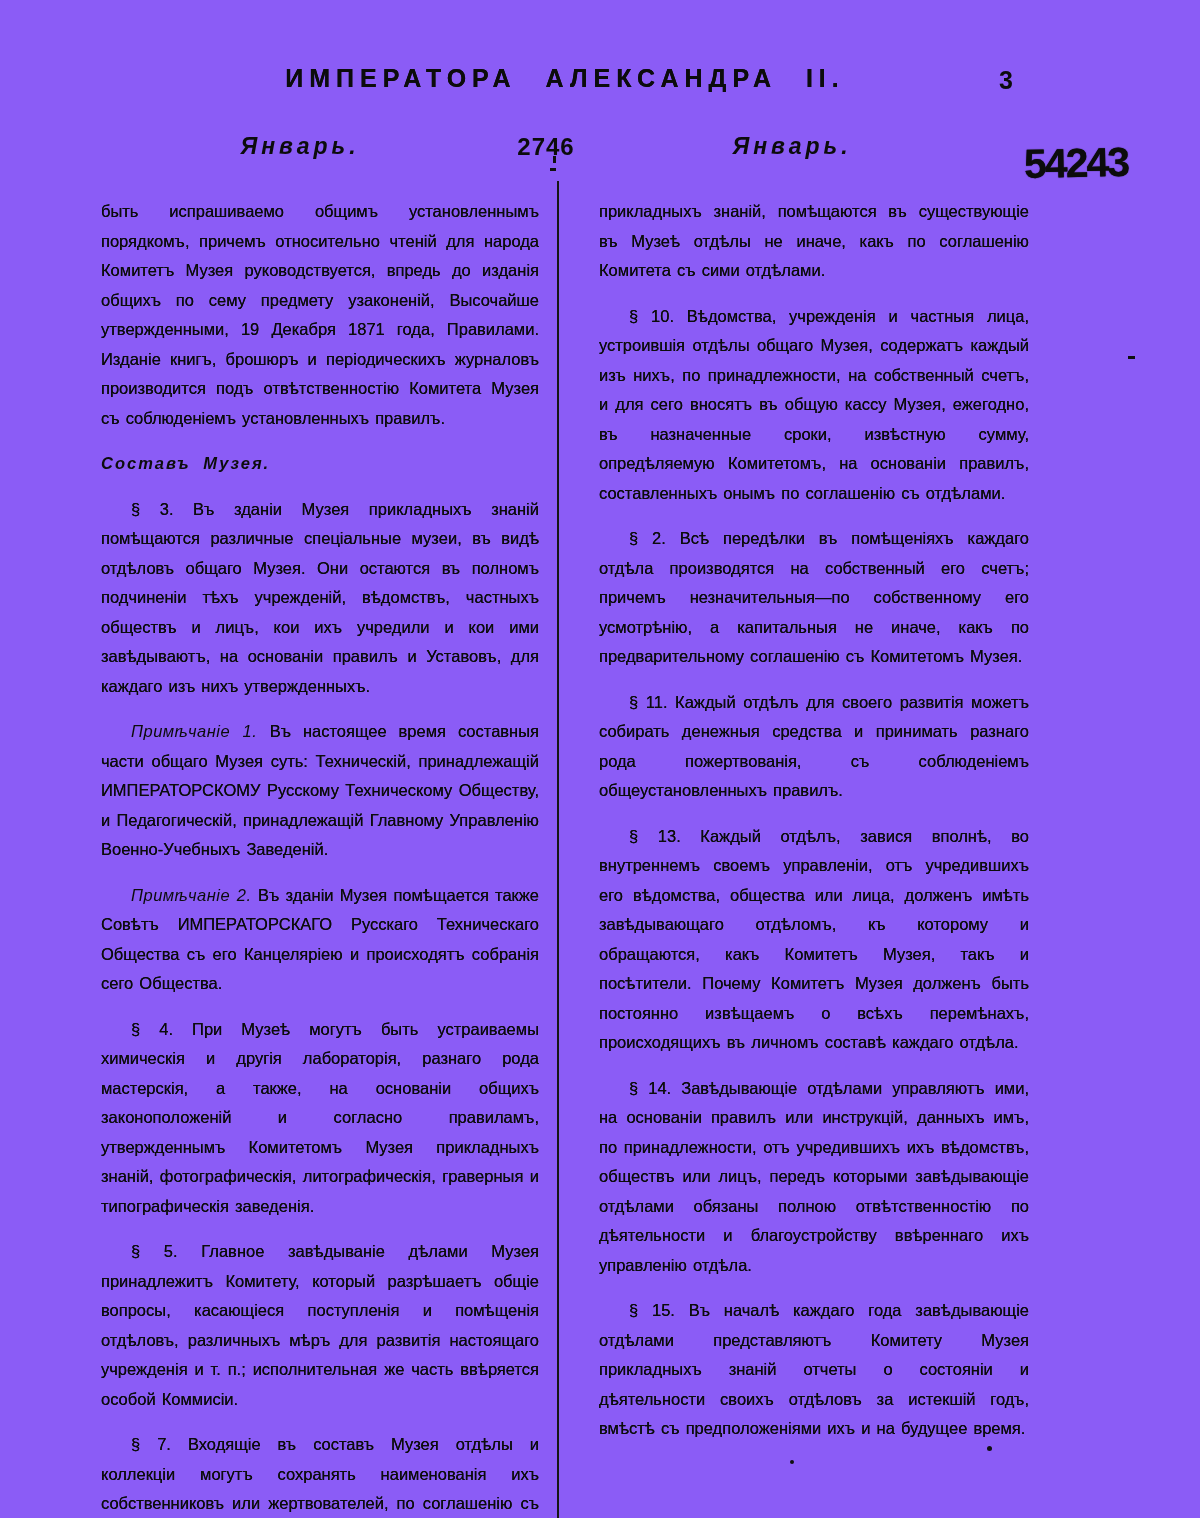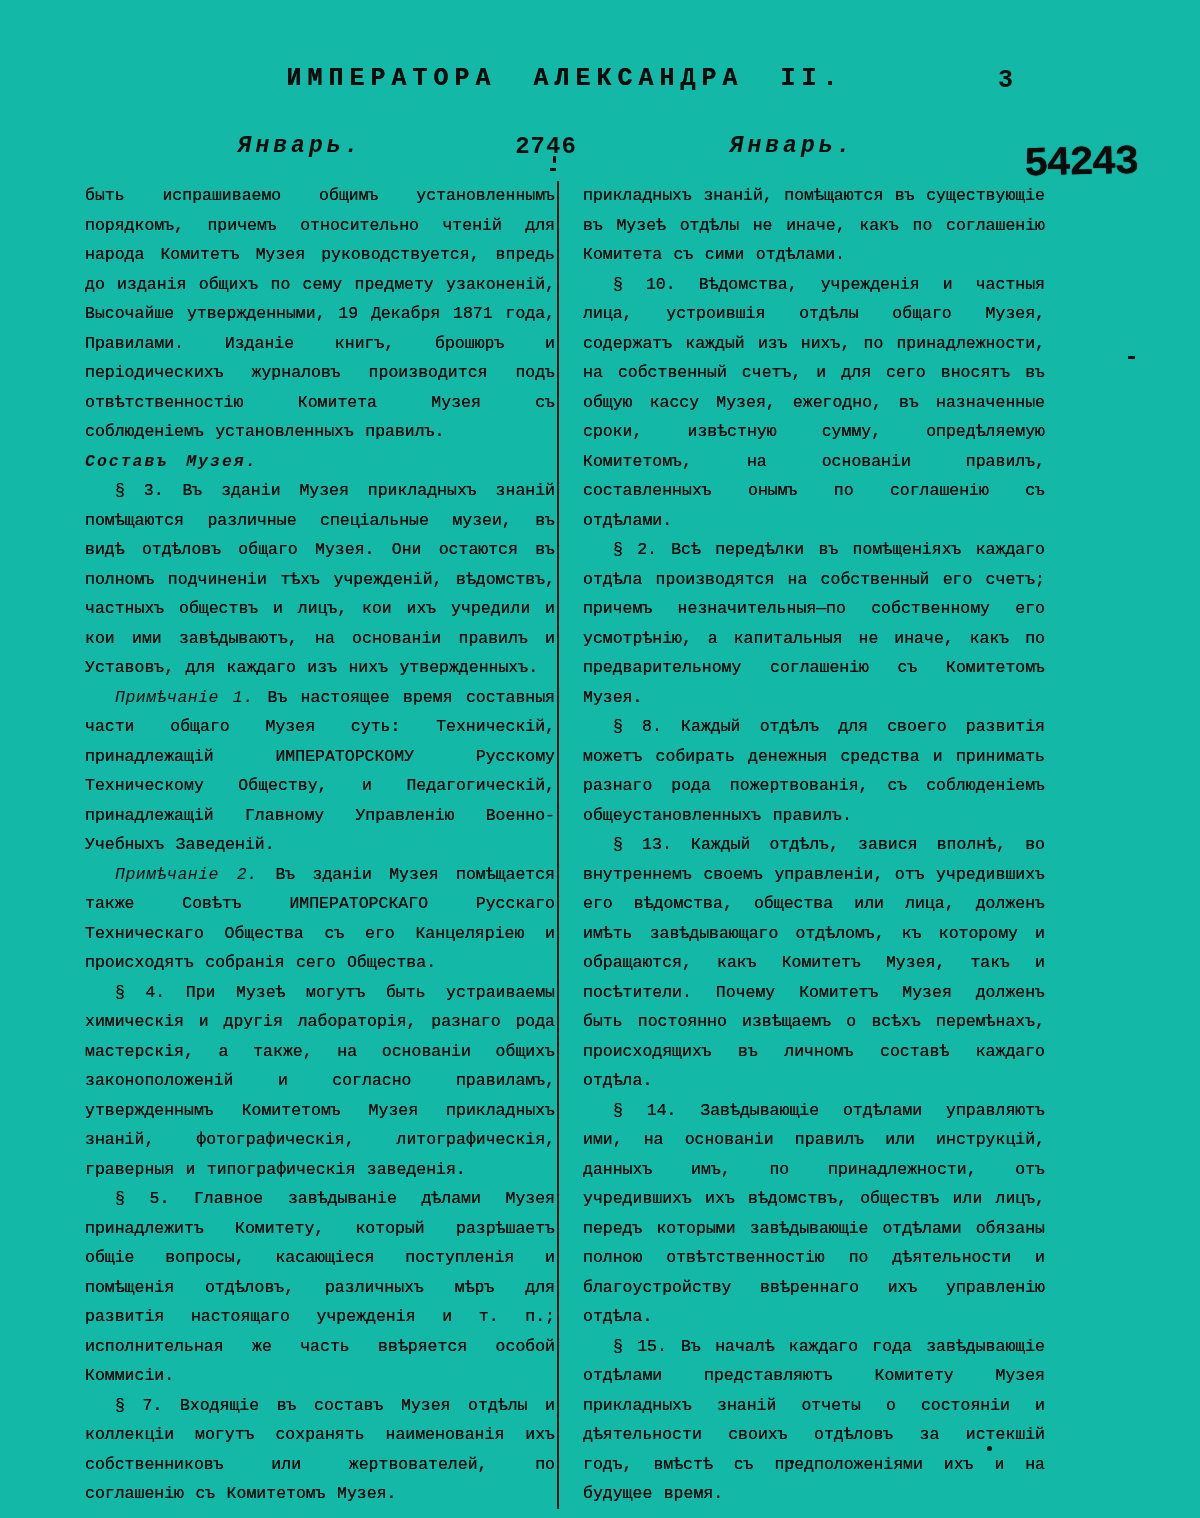--- a/index.html
+++ b/index.html
@@ -2,23 +2,23 @@
 <html lang="ru"><head>
 <meta charset="utf-8">
 <style>
   html, body { margin: 0; padding: 0; }
   body { background: #777; }
   .page {
     position: relative;
     width: 1200px;
     height: 1518px;
     margin: 0 auto;
-    background: #14b8a6;
+    background: #8b5cf6;
     color: #0c0c0c;
-    font-family: Liberation Mono, monospace;
+    font-family: Liberation Sans, sans-serif;
     overflow: hidden;
   }
   .content {
     position: absolute;
     left: 85px;
     top: 64px;
     width: 960px;
   }
   
   .head-row {
@@ -93,21 +93,21 @@
   .column-divider {
     width: 2px;
     background: #161616;
     margin-left: 2px;
   }
   .col-right {
     flex: 1;
     padding-left: 24px;
   }
   .para {
-    margin: 0;
+    margin: 16px;
     font-size: 16.5px;
     line-height: 29.5px;
     text-align: justify;
     text-indent: 30px;
     text-shadow: 0 0 0.55px currentColor; 
     word-spacing: 1.5px;
   }
   .para.continuation { text-indent: 0; }
   .para.note em {
     font-style: italic;
@@ -158,21 +158,21 @@
           <p class="para note"><em>Примѣчаніе 2. </em>Въ зданіи Музея помѣщается также Совѣтъ ИМПЕРАТОРСКАГО Русскаго Техническаго Общества съ его Канцеляріею и происходятъ собранія сего Общества.</p>
           <p class="para section">§ 4. При Музеѣ могутъ быть устраиваемы химическія и другія лабораторія, разнаго рода мастерскія, а также, на основаніи общихъ законоположеній и согласно правиламъ, утвержденнымъ Комитетомъ Музея прикладныхъ знаній, фотографическія, литографическія, граверныя и типографическія заведенія.</p>
           <p class="para section">§ 5. Главное завѣдываніе дѣлами Музея принадлежитъ Комитету, который разрѣшаетъ общіе вопросы, касающіеся поступленія и помѣщенія отдѣловъ, различныхъ мѣръ для развитія настоящаго учрежденія и т. п.; исполнительная же часть ввѣряется особой Коммисіи.</p>
           <p class="para section">§ 7. Входящіе въ составъ Музея отдѣлы и коллекціи могутъ сохранять наименованія ихъ собственниковъ или жертвователей, по соглашенію съ Комитетомъ Музея.</p>
         </div>
       <div class="column-divider"></div>
       <div class="col-right">
           <p class="para continuation">прикладныхъ знаній, помѣщаются въ существующіе въ Музеѣ отдѣлы не иначе, какъ по соглашенію Комитета съ сими отдѣлами.</p>
           <p class="para section">§ 10. Вѣдомства, учрежденія и частныя лица, устроившія отдѣлы общаго Музея, содержатъ каждый изъ нихъ, по принадлежности, на собственный счетъ, и для сего вносятъ въ общую кассу Музея, ежегодно, въ назначенные сроки, извѣстную сумму, опредѣляемую Комитетомъ, на основаніи правилъ, составленныхъ онымъ по соглашенію съ отдѣлами.</p>
           <p class="para section">§ 2. Всѣ передѣлки въ помѣщеніяхъ каждаго отдѣла производятся на собственный его счетъ; причемъ незначительныя—по собственному его усмотрѣнію, а капитальныя не иначе, какъ по предварительному соглашенію съ Комитетомъ Музея.</p>
-          <p class="para section">§ 8. Каждый отдѣлъ для своего развитія можетъ собирать денежныя средства и принимать разнаго рода пожертвованія, съ соблюденіемъ общеустановленныхъ правилъ.</p>
+          <p class="para section">§ 11. Каждый отдѣлъ для своего развитія можетъ собирать денежныя средства и принимать разнаго рода пожертвованія, съ соблюденіемъ общеустановленныхъ правилъ.</p>
           <p class="para section">§ 13. Каждый отдѣлъ, завися вполнѣ, во внутреннемъ своемъ управленіи, отъ учредившихъ его вѣдомства, общества или лица, долженъ имѣть завѣдывающаго отдѣломъ, къ которому и обращаются, какъ Комитетъ Музея, такъ и посѣтители. Почему Комитетъ Музея долженъ быть постоянно извѣщаемъ о всѣхъ перемѣнахъ, происходящихъ въ личномъ составѣ каждаго отдѣла.</p>
           <p class="para section">§ 14. Завѣдывающіе отдѣлами управляютъ ими, на основаніи правилъ или инструкцій, данныхъ имъ, по принадлежности, отъ учредившихъ ихъ вѣдомствъ, обществъ или лицъ, передъ которыми завѣдывающіе отдѣлами обязаны полною отвѣтственностію по дѣятельности и благоустройству ввѣреннаго ихъ управленію отдѣла.</p>
           <p class="para section">§ 15. Въ началѣ каждаго года завѣдывающіе отдѣлами представляютъ Комитету Музея прикладныхъ знаній отчеты о состояніи и дѣятельности своихъ отдѣловъ за истекшій годъ, вмѣстѣ съ предположеніями ихъ и на будущее время.</p>
         </div>
     </div>
 
   </div>
 
   <div class="stamp-number">54243</div>
 

